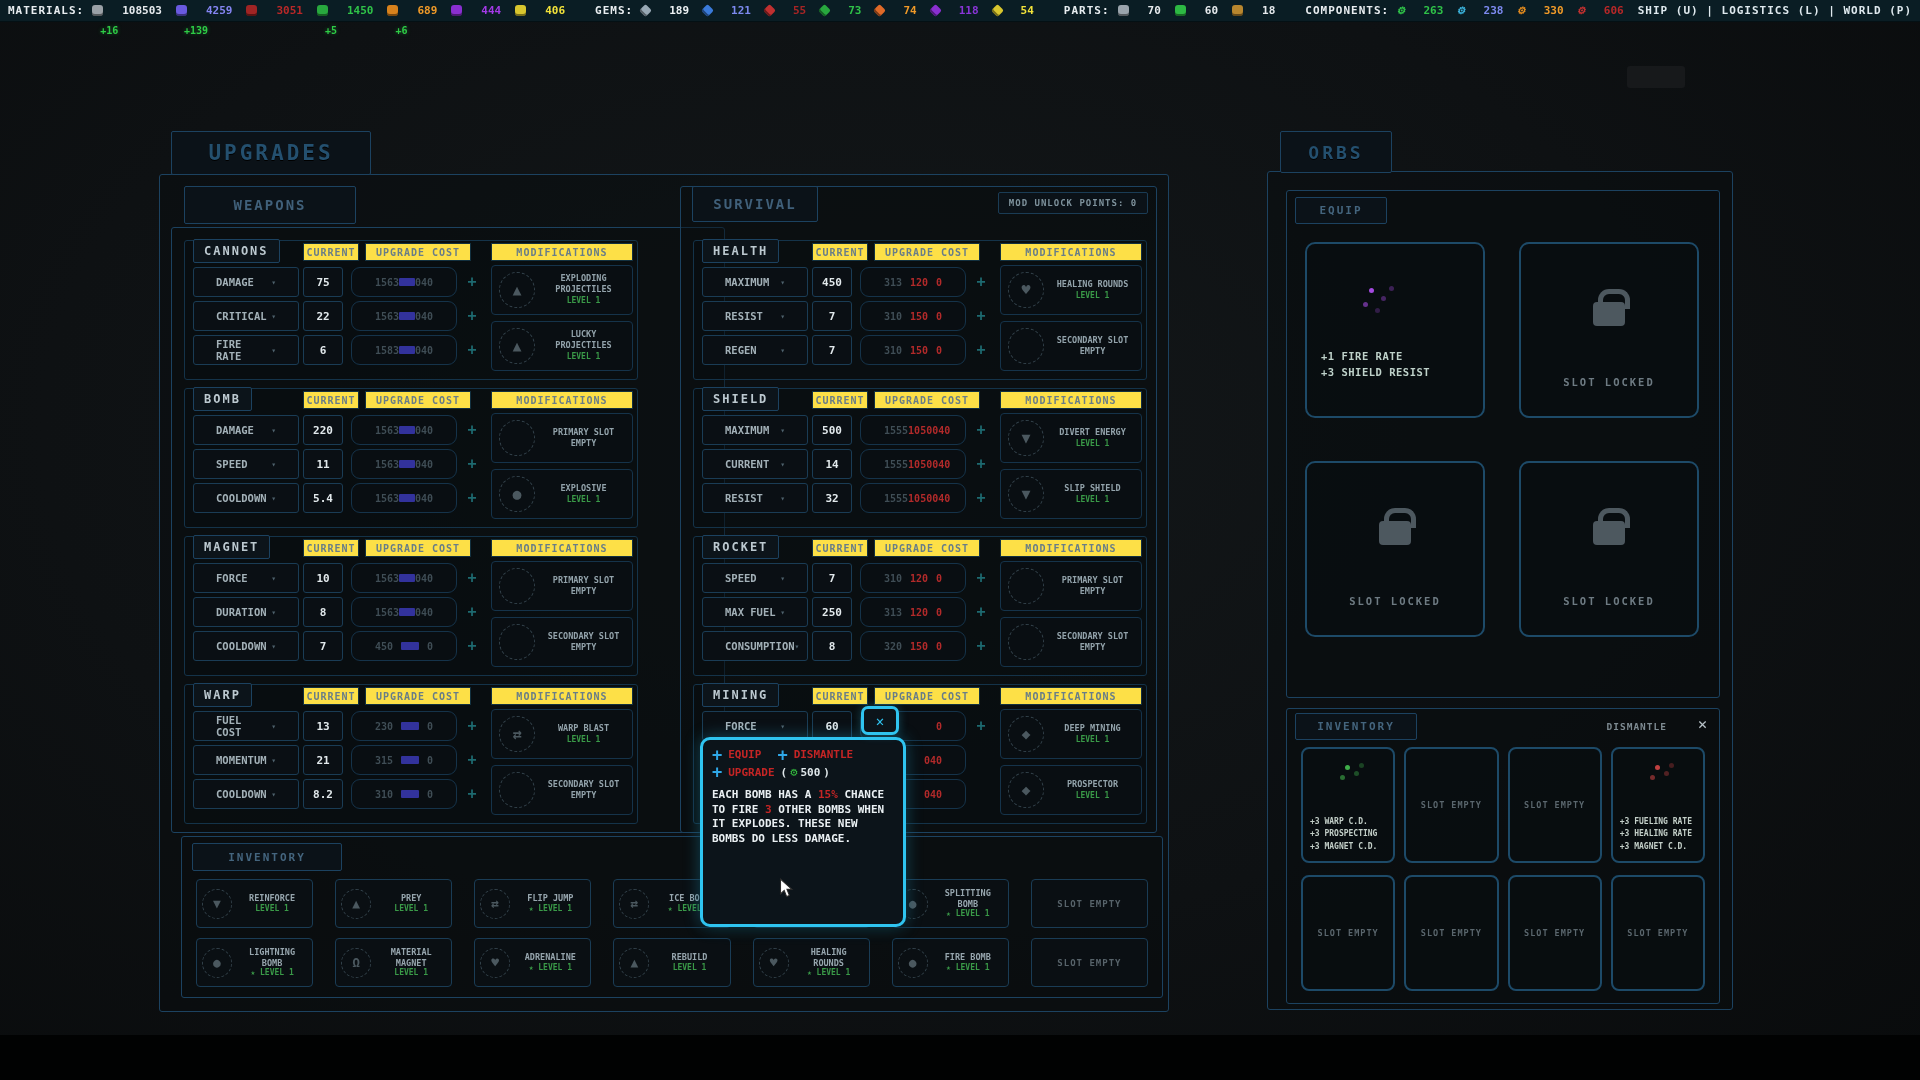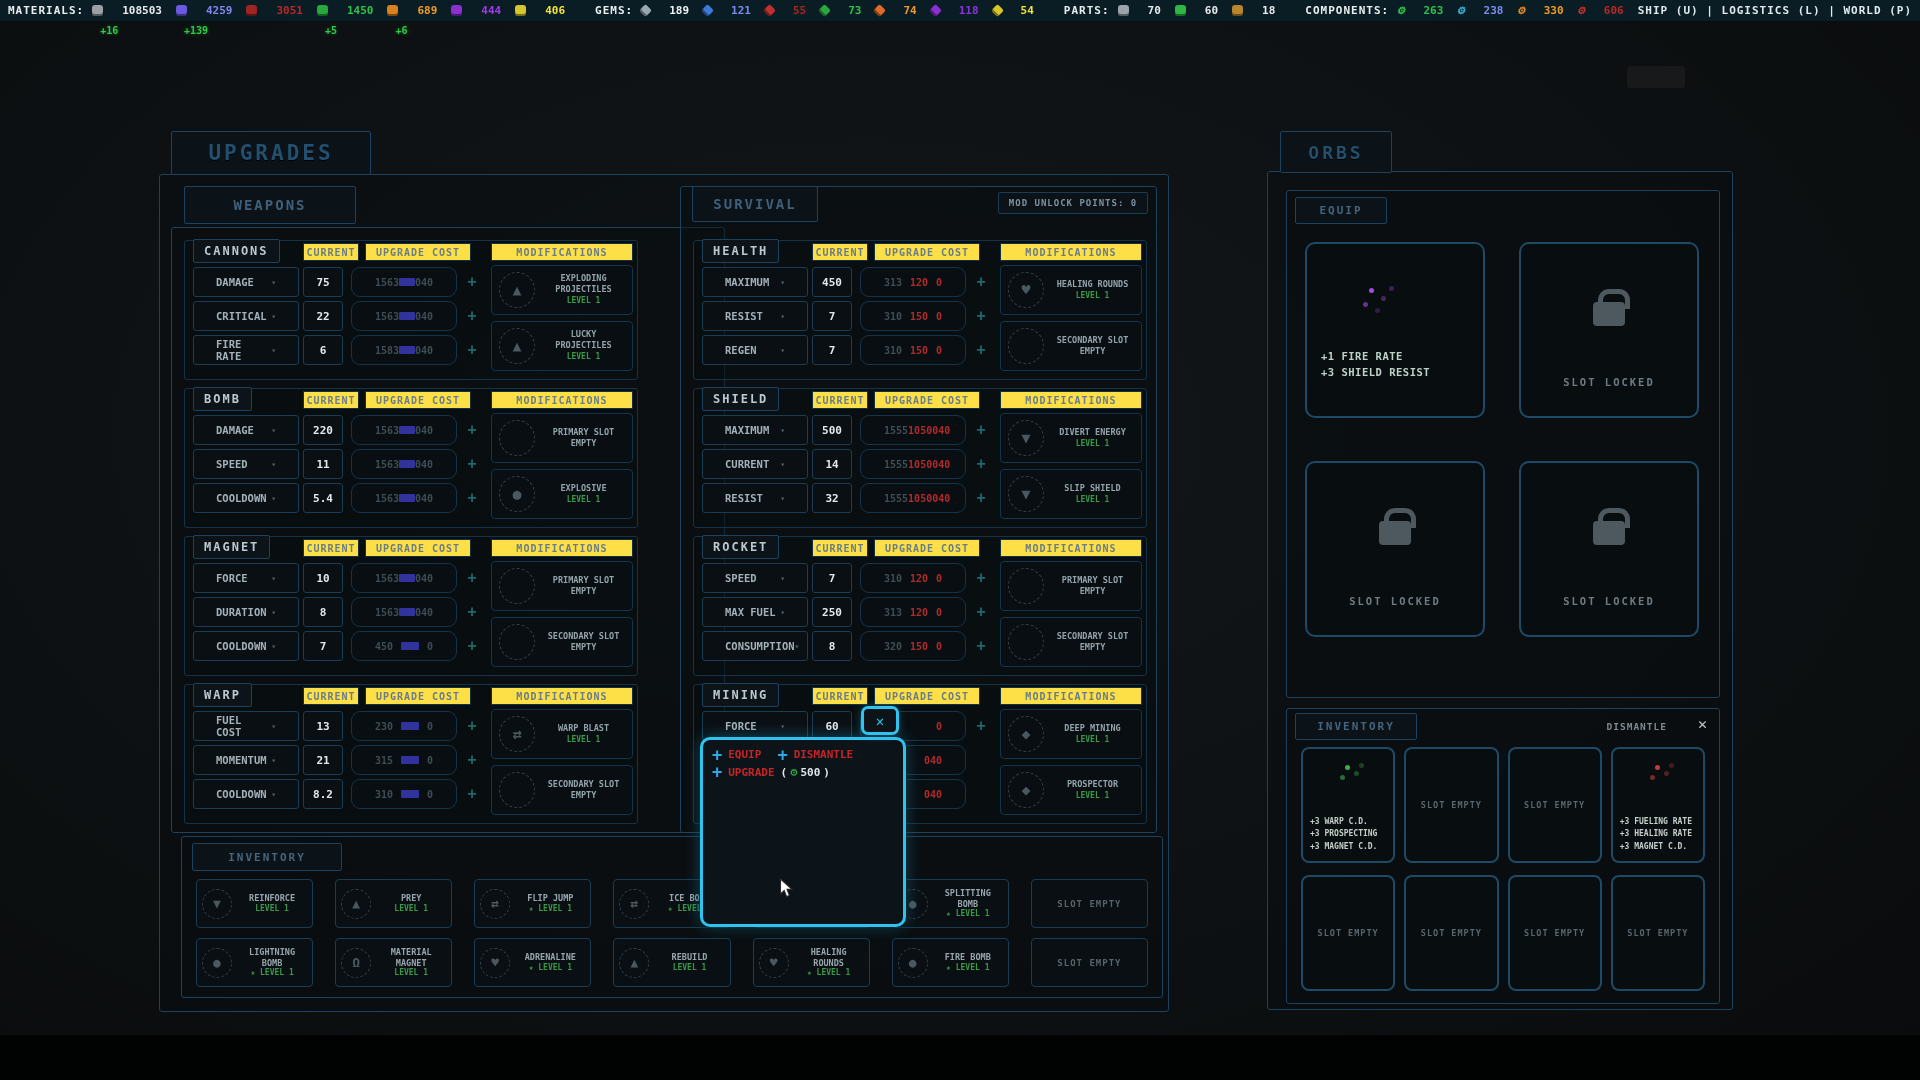--- a/index.html
+++ b/index.html
@@ -750,20 +750,21 @@
       <span class="tt-plus">+</span>
       <span>UPGRADE</span>
       <span class="tt-cost">
         <span>(</span>
         <span class="tt-gear">⚙</span>
         <span>500</span>
         <span>)</span>
       </span>
     </div>
   </div>
+  <div class="tt-body" id="tt-body"><span>EACH BOMB HAS A </span><span class="r">15%</span><span> CHANCE TO FIRE </span><span class="r">3</span><span> OTHER BOMBS WHEN IT EXPLODES. THESE NEW BOMBS DO LESS DAMAGE.</span></div>
 </div>
 <div id="cursor">
   <svg width="15" height="21" viewBox="0 0 15 21">
     <path d="M1.5 1 L1.5 16 L5.2 12.4 L7.6 18.6 L10.4 17.4 L8 11.4 L13 11.4 Z" fill="#ffffff" stroke="#2a2a2a" stroke-width="1.1"></path>
   </svg>
 </div>
 
 <div class="panel" style="left:1267px;top:171px;width:466px;height:839px;"></div>
 <div class="tab big" style="left:1280px;top:131px;width:112px;height:42px;font-size:18px;">ORBS</div>
 

